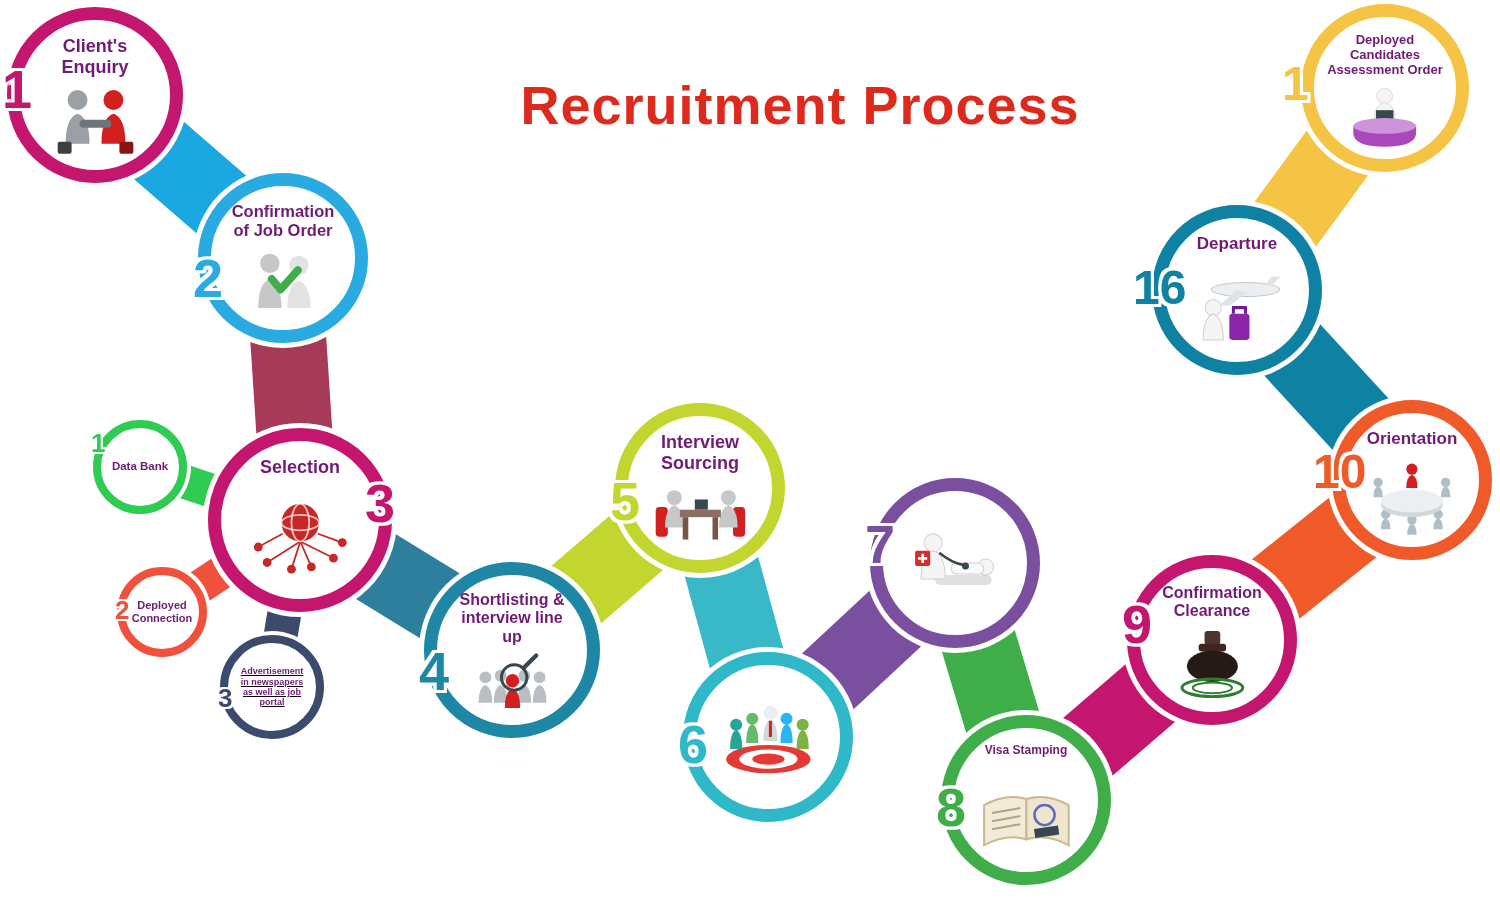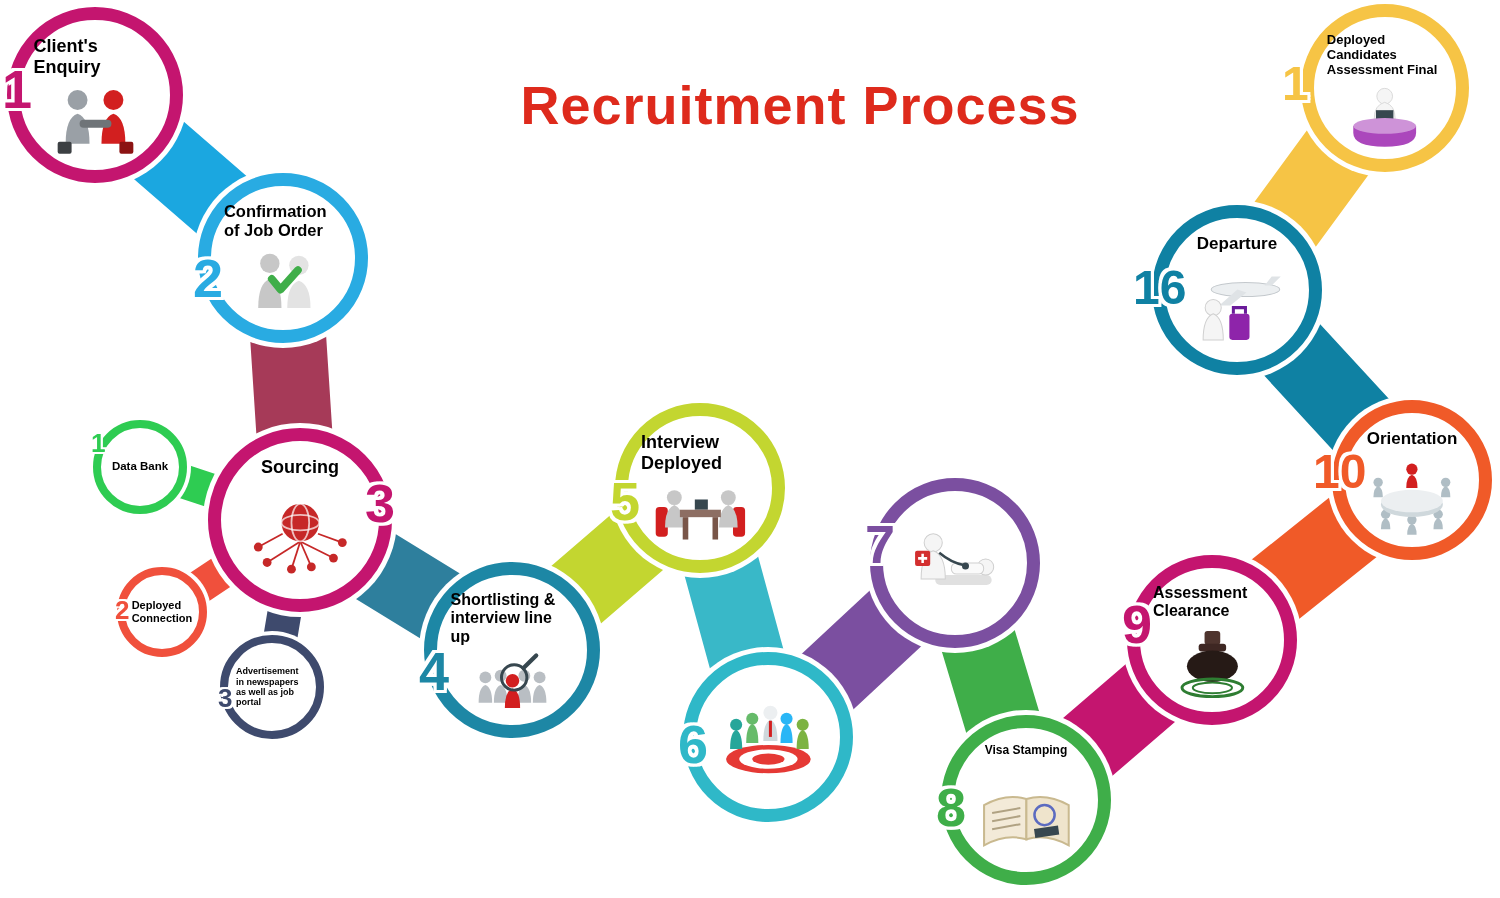--- a/index.html
+++ b/index.html
@@ -5,21 +5,21 @@
   html,body{margin:0;padding:0;background:#ffffff;}
   body{font-family:"Liberation Sans",sans-serif;}
   #canvas{position:relative;width:1500px;height:898px;background:#ffffff;overflow:hidden;}
   #links{position:absolute;left:0;top:0;width:1500px;height:898px;}
   #title{position:absolute;left:500px;top:74px;width:600px;text-align:center;
          font-size:54px;font-weight:bold;color:#de2a1c;letter-spacing:1px;}
   .node{position:absolute;border-radius:50%;background:#ffffff;box-sizing:border-box;
         display:flex;flex-direction:column;align-items:center;}
   .node.main{border:13px solid #999;box-shadow:0 0 0 5px #ffffff;}
   .node.sub{border:8px solid #999;box-shadow:0 0 0 4px #ffffff;justify-content:center;}
-  .node .label{font-weight:bold;color:#000000;line-height:1.15;max-width:82%;}
+  .node .label{font-weight:bold;color:#701a75;text-align:center;line-height:1.15;max-width:82%;}
   .node.main .label{padding-top:16px;}
   .node.sub .label{padding:2px 4px;}
   .node .icon{flex:1 1 auto;display:flex;align-items:center;justify-content:center;width:100%;min-height:0;}
   .node .icon svg{width:70%;height:86%;}
   .num{position:absolute;font-weight:bold;line-height:1;
        text-shadow:-3px -3px 0 #fff,3px -3px 0 #fff,-3px 3px 0 #fff,3px 3px 0 #fff,
                    -3px 0 0 #fff,3px 0 0 #fff,0 -3px 0 #fff,0 3px 0 #fff;}
   .node.main .num{font-size:54px;left:-18px;}
   .node.main .num.right{left:auto;right:-16px;}
   .node.main .num.two{font-size:48px;left:-32px;}
@@ -69,21 +69,21 @@
             <circle cx="36" cy="18" r="10" fill="#c7c7c7"></circle>
             <path d="M24 64 q0-26 12-30 q12 4 12 30 z" fill="#c7c7c7"></path>
             <circle cx="66" cy="20" r="10" fill="#e3e3e3"></circle>
             <path d="M54 64 q0-24 12-28 q12 4 12 28 z" fill="#e3e3e3"></path>
             <path d="M38 34 l9 11 l18 -20" stroke="#3fae49" stroke-width="8" fill="none" stroke-linecap="round" stroke-linejoin="round"></path>
           </svg>
         </div>
         <div class="num" style="top: 45%; color: rgb(41, 171, 226);">2</div>
       </div>
       <div class="node main" style="left: 208px; top: 428px; width: 184px; height: 184px; border-color: rgb(196, 21, 111);">
-        <div class="label" style="font-size: 18px;">Sourcing</div>
+        <div class="label" style="font-size: 18px;">Selection</div>
         <div class="icon">
           <svg viewBox="0 0 100 80" preserveAspectRatio="xMidYMid meet">
             <g stroke="#c62828" stroke-width="1.6">
               <line x1="50" y1="43" x2="20" y2="62"></line>
               <line x1="50" y1="43" x2="42" y2="68"></line>
               <line x1="50" y1="43" x2="60" y2="66"></line>
               <line x1="50" y1="43" x2="80" y2="58"></line>
               <line x1="34" y1="36" x2="12" y2="48"></line>
               <line x1="66" y1="36" x2="88" y2="44"></line>
             </g>
@@ -118,21 +118,21 @@
             </g>
             <circle cx="50" cy="34" r="8" fill="#d21f1f"></circle>
             <path d="M41 66 q0-20 9-23 q9 3 9 23 z" fill="#d21f1f"></path>
             <circle cx="52" cy="30" r="15" fill="none" stroke="#37474f" stroke-width="3.5"></circle>
             <line x1="63" y1="19" x2="78" y2="4" stroke="#37474f" stroke-width="5" stroke-linecap="round"></line>
           </svg>
         </div>
         <div class="num" style="top: 46%; color: rgb(29, 135, 165);">4</div>
       </div>
       <div class="node main" style="left: 615px; top: 403px; width: 170px; height: 170px; border-color: rgb(195, 214, 48);">
-        <div class="label" style="font-size: 18px;">Interview Deployed</div>
+        <div class="label" style="font-size: 18px;">Interview Sourcing</div>
         <div class="icon">
           <svg viewBox="0 0 100 80" preserveAspectRatio="xMidYMid meet">
             <rect x="2" y="30" width="13" height="32" rx="4" fill="#d21f1f"></rect>
             <rect x="85" y="30" width="13" height="32" rx="4" fill="#d21f1f"></rect>
             <circle cx="22" cy="20" r="8" fill="#c7c7c7"></circle>
             <path d="M12 52 q0-20 10-24 q10 4 10 24 z" fill="#c7c7c7"></path>
             <circle cx="80" cy="20" r="8" fill="#c7c7c7"></circle>
             <path d="M70 52 q0-20 10-24 q10 4 10 24 z" fill="#c7c7c7"></path>
             <rect x="44" y="22" width="14" height="11" fill="#37474f"></rect>
             <rect x="28" y="33" width="44" height="8" fill="#8d6e63"></rect>
@@ -192,21 +192,21 @@
               <line x1="16" y1="46" x2="44" y2="41"></line>
               <line x1="16" y1="54" x2="44" y2="49"></line>
             </g>
             <circle cx="68" cy="40" r="10" fill="none" stroke="#5c6bc0" stroke-width="2.5"></circle>
             <rect x="58" y="52" width="24" height="9" fill="#37474f" transform="rotate(-8 70 56)"></rect>
           </svg>
         </div>
         <div class="num" style="top: 36%; color: rgb(63, 174, 73);">8</div>
       </div>
       <div class="node main" style="left: 1127px; top: 555px; width: 170px; height: 170px; border-color: rgb(196, 21, 111);">
-        <div class="label" style="font-size: 16px;">Assessment Clearance</div>
+        <div class="label" style="font-size: 16px;">Confirmation Clearance</div>
         <div class="icon">
           <svg viewBox="0 0 100 80" preserveAspectRatio="xMidYMid meet">
             <rect x="42" y="4" width="16" height="14" rx="3" fill="#4e342e"></rect>
             <rect x="36" y="17" width="28" height="8" rx="3" fill="#3e2723"></rect>
             <ellipse cx="50" cy="40" rx="26" ry="16" fill="#261a16"></ellipse>
             <ellipse cx="50" cy="62" rx="31" ry="9" fill="none" stroke="#2e7d32" stroke-width="3"></ellipse>
             <ellipse cx="50" cy="62" rx="20" ry="5.5" fill="none" stroke="#2e7d32" stroke-width="2"></ellipse>
           </svg>
         </div>
         <div class="num" style="top: 20%; color: rgb(196, 21, 111);">9</div>
@@ -244,39 +244,39 @@
             <path d="M84 18 l9 -9 h-9 l-7 9 z" fill="#dfe3e6"></path>
             <circle cx="26" cy="40" r="8" fill="#f5f5f5" stroke="#d0d0d0"></circle>
             <path d="M16 72 q0-22 10-26 q10 4 10 26 z" fill="#f5f5f5" stroke="#d0d0d0"></path>
             <rect x="42" y="46" width="20" height="26" rx="3" fill="#8e24aa"></rect>
             <path d="M46 46 v-6 h12 v6" fill="none" stroke="#6a1b9a" stroke-width="3"></path>
           </svg>
         </div>
         <div class="num two" style="top: 32%; color: rgb(15, 129, 163);">16</div>
       </div>
       <div class="node main" style="left: 1301px; top: 4px; width: 168px; height: 168px; border-color: rgb(246, 196, 69);">
-        <div class="label" style="font-size: 13px;">Deployed Candidates Assessment Final</div>
+        <div class="label" style="font-size: 13px;">Deployed Candidates Assessment Order</div>
         <div class="icon">
           <svg viewBox="0 0 100 80" preserveAspectRatio="xMidYMid meet">
             <circle cx="50" cy="14" r="9" fill="#f5f5f5" stroke="#d6d6d6"></circle>
             <path d="M38 40 q0-16 12-19 q12 3 12 19 z" fill="#f5f5f5" stroke="#d6d6d6"></path>
             <rect x="40" y="30" width="20" height="11" fill="#37474f"></rect>
             <path d="M14 48 h72 v8 q0 16 -36 16 q-36 0 -36 -16 z" fill="#ab47bc"></path>
             <ellipse cx="50" cy="48" rx="36" ry="9" fill="#ce93d8"></ellipse>
           </svg>
         </div>
         <div class="num two" style="top: 30%; color: rgb(246, 196, 69);">1</div>
       </div>
       <div class="node sub" style="left: 93px; top: 420px; width: 94px; height: 94px; border-color: rgb(46, 204, 82);">
         <div class="label" style="font-size: 11.5px;">Data Bank</div>
         <div class="num" style="top: 2%; color: rgb(46, 204, 82);">1</div>
       </div>
       <div class="node sub" style="left: 117px; top: 567px; width: 90px; height: 90px; border-color: rgb(240, 80, 60);">
         <div class="label" style="font-size: 11px;">Deployed Connection</div>
         <div class="num" style="top: 30%; color: rgb(240, 80, 60);">2</div>
       </div>
-      <div class="node sub" style="left: 220px; top: 635px; width: 104px; height: 104px; border-color: rgb(62, 74, 109);">
+      <div class="node sub" style="left: 220px; top: 635px; width: 104px; height: 104px; border-color: rgb(62, 74, 109); text-decoration: underline;">
         <div class="label" style="font-size: 9px;">Advertisement in newspapers as well as job portal</div>
         <div class="num" style="top: 48%; color: rgb(62, 74, 109);">3</div>
       </div>
     </div>
   <div id="title">Recruitment Process</div>
 </div>
 
 </body></html>

